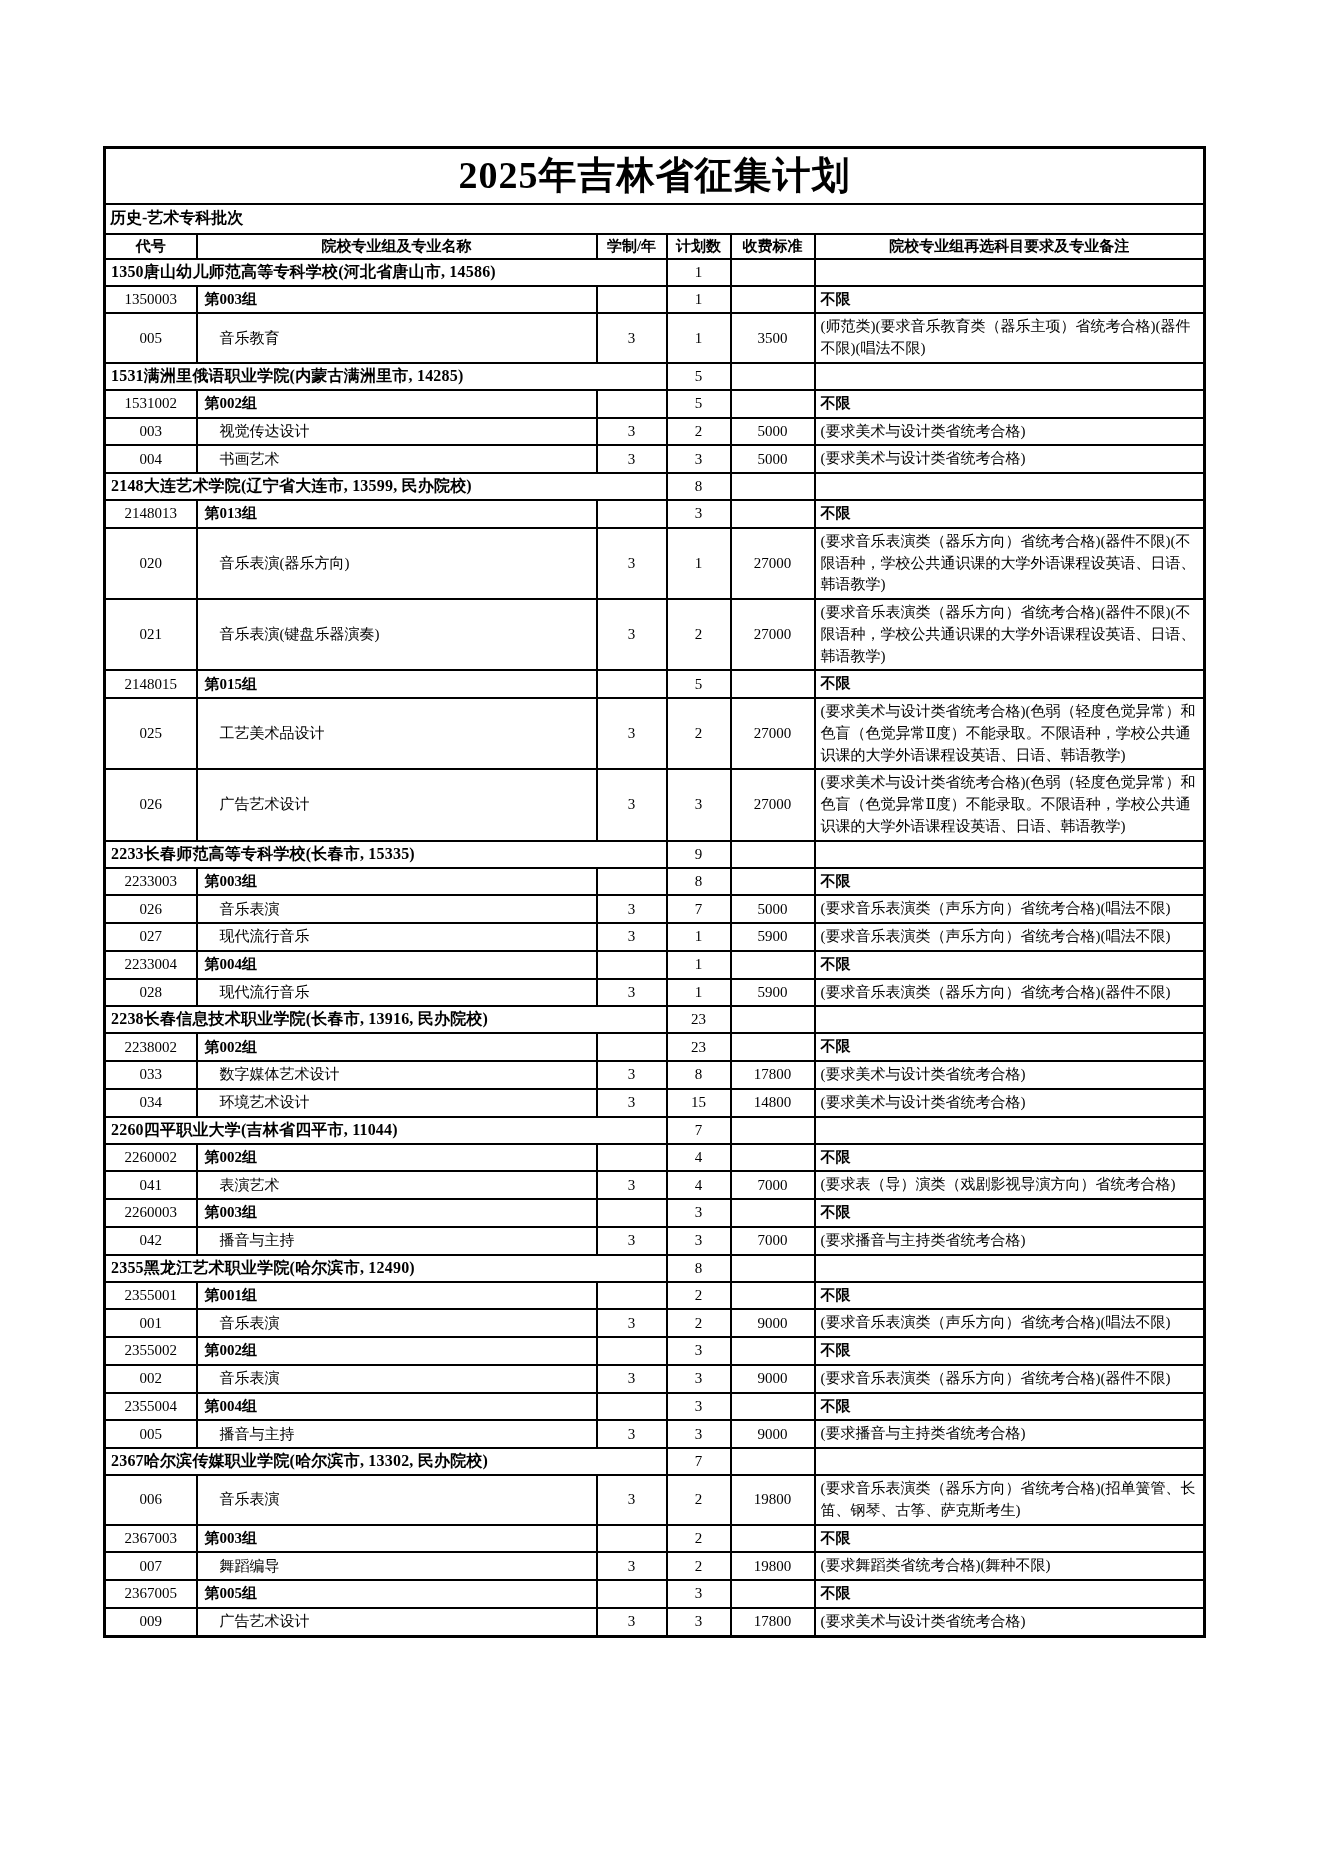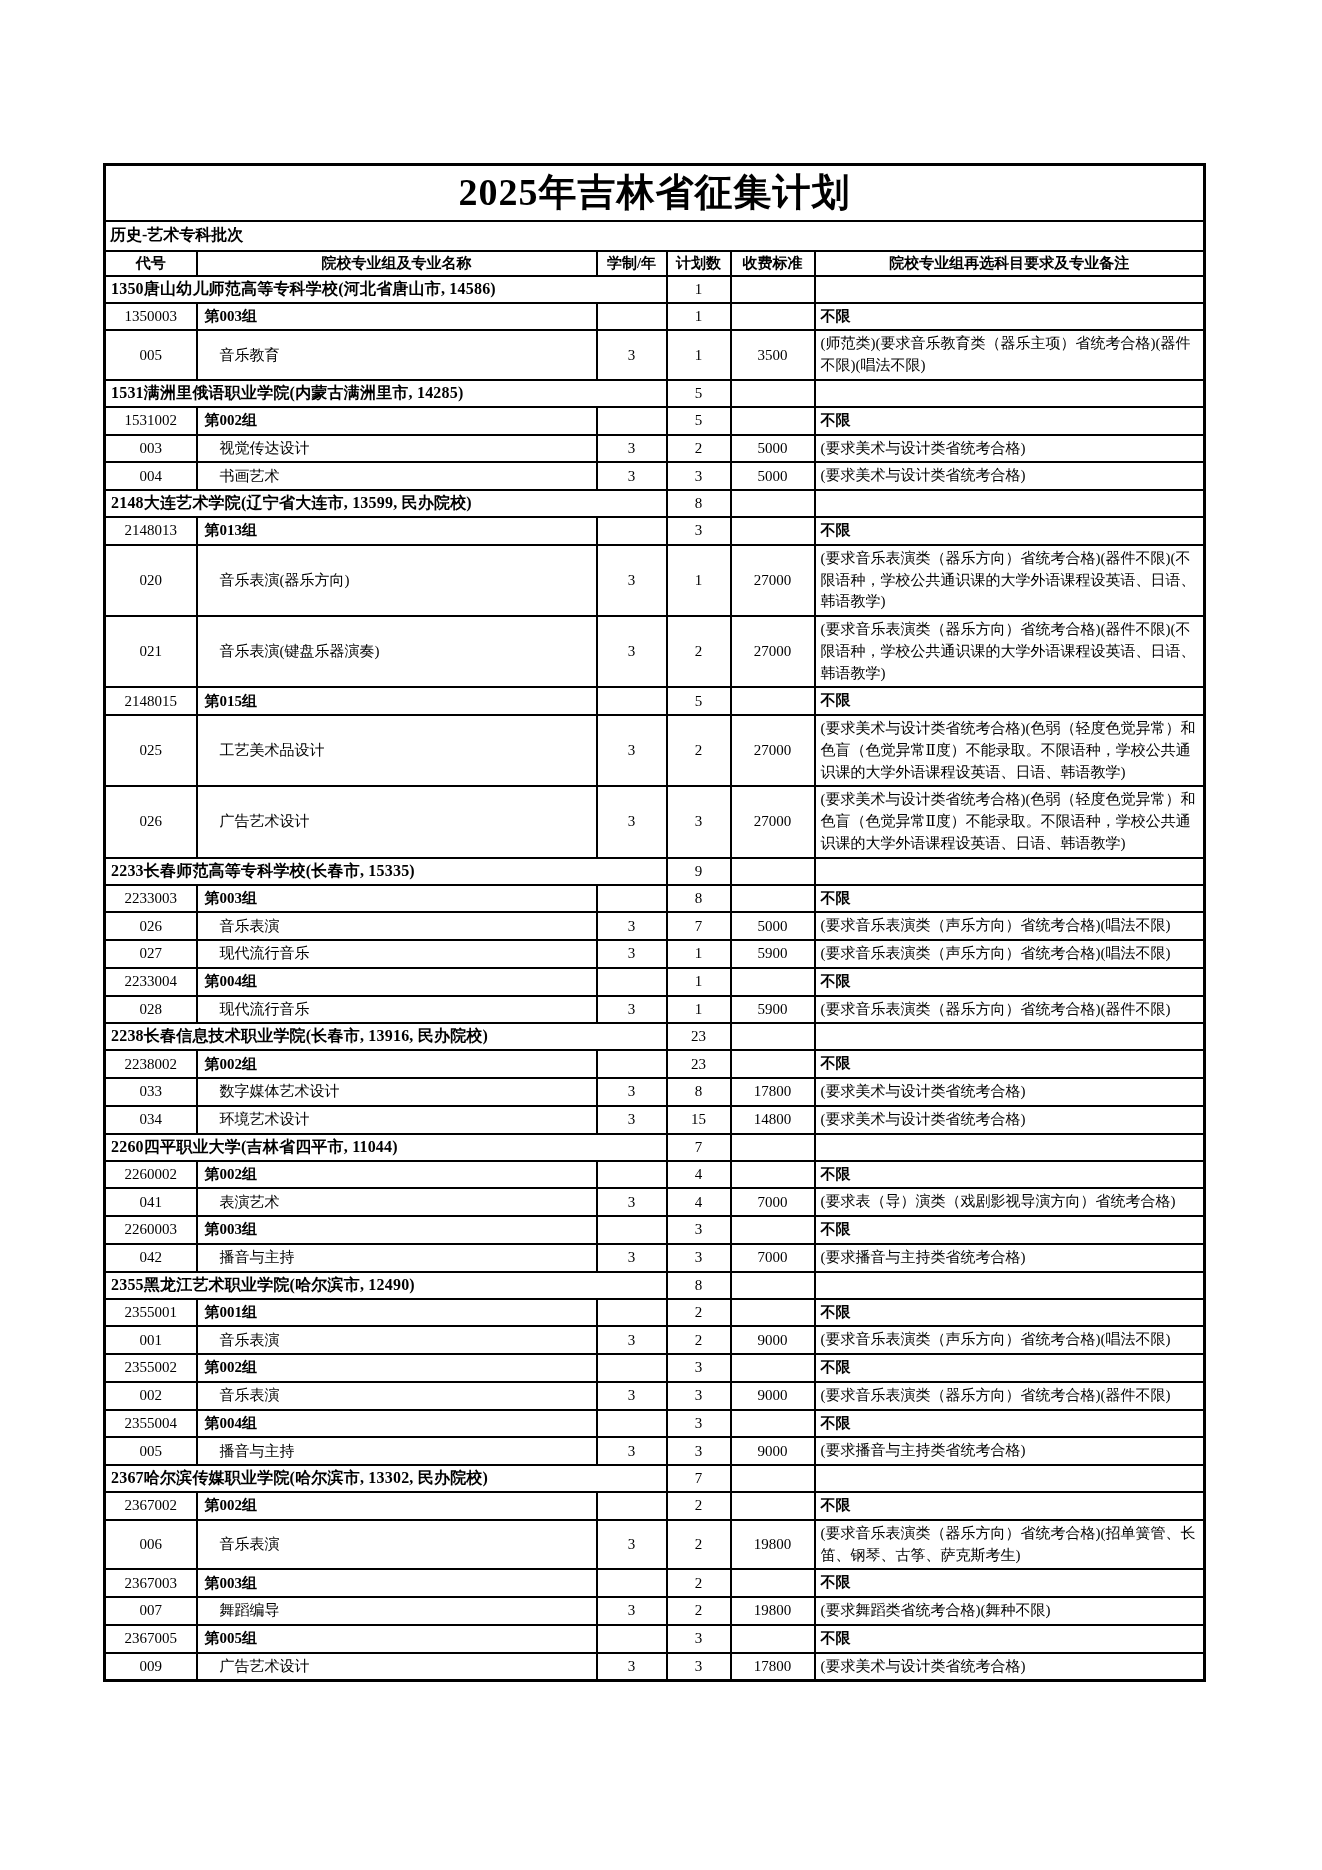--- a/index.html
+++ b/index.html
@@ -7,21 +7,21 @@
     position: relative;
     width: 1322px;
     height: 1870px;
     background: #ffffff;
     font-family: "Liberation Serif", "DejaVu Serif", serif;
     color: #000000;
   }
   table.plan {
     position: absolute;
     left: 103px;
-    top: 163px;
+    top: 146px;
     width: 1100px;
     border-collapse: collapse;
     table-layout: fixed;
     border: 3px solid #000;
   }
   col.c-code   { width: 92px;  }
   col.c-name   { width: 400px; }
   col.c-years  { width: 70px;  }
   col.c-plan   { width: 64px;  }
   col.c-fee    { width: 84px;  }
@@ -368,28 +368,20 @@
           <td class="c">9000</td>
           <td class="remark">(要求播音与主持类省统考合格)</td>
         </tr>
         <tr>
           <td class="inst" colspan="3">2367哈尔滨传媒职业学院(哈尔滨市, 13302, 民办院校)</td>
           <td class="c">7</td>
           <td></td>
           <td></td>
         </tr>
         <tr>
-          <td class="c">2367002</td>
-          <td class="grpname">第002组</td>
-          <td></td>
-          <td class="c">2</td>
-          <td></td>
-          <td class="remark bold">不限</td>
-        </tr>
-        <tr>
           <td class="c">006</td>
           <td class="name">音乐表演</td>
           <td class="c">3</td>
           <td class="c">2</td>
           <td class="c">19800</td>
           <td class="remark">(要求音乐表演类（器乐方向）省统考合格)(招单簧管、长笛、钢琴、古筝、萨克斯考生)</td>
         </tr>
         <tr>
           <td class="c">2367003</td>
           <td class="grpname">第003组</td>

